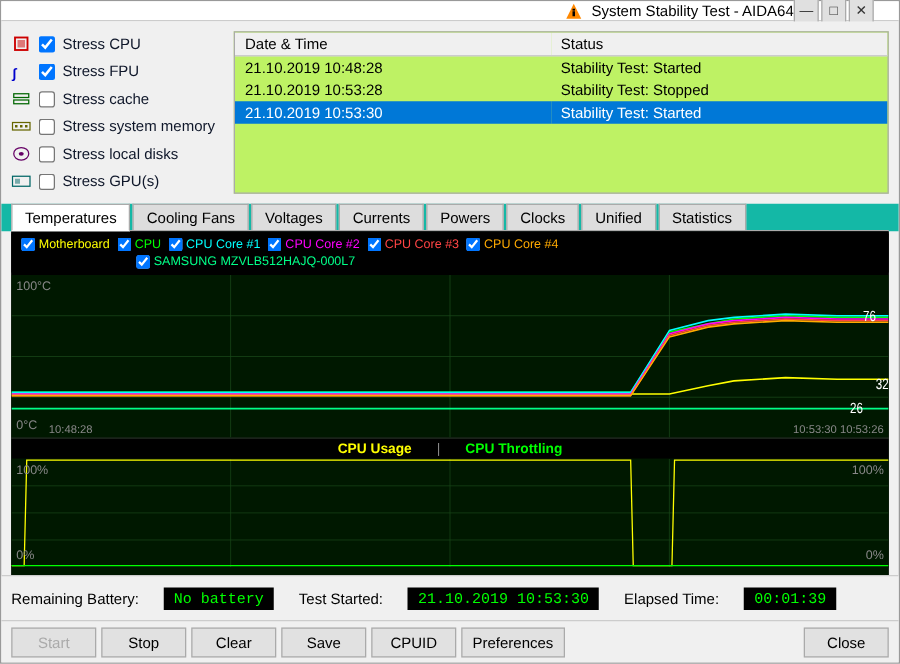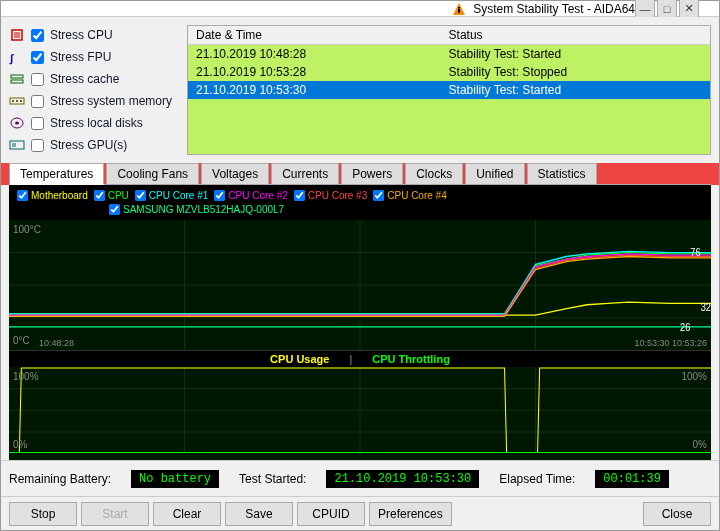--- a/index.html
+++ b/index.html
@@ -115,21 +115,21 @@
     .log-table td {
       padding: 2px 8px;
       font-size: 12px;
     }
     .log-table tr.selected td {
       background: #0078d7;
       color: #fff;
     }
 
     .tabs-section {
-      background: #ef4444;
+      background: #14b8a6;
       padding: 0 8px;
       text-align: right;
     }
     .tabs {
       display: flex;
       gap: 0;
       border-bottom: 1px solid #aaa;
     }
     .tab {
       padding: 3px 10px;
@@ -497,22 +497,22 @@
     <div class="status-bar">
       <span class="status-label">Remaining Battery:</span>
       <span class="status-value no-battery">No battery</span>
       <span class="status-label">Test Started:</span>
       <span class="status-value">21.10.2019 10:53:30</span>
       <span class="status-label">Elapsed Time:</span>
       <span class="status-value">00:01:39</span>
     </div>
 
     <div class="button-bar">
+      <button class="btn" disabled="">Start</button>
       <button class="btn">Stop</button>
-      <button class="btn" disabled="">Start</button>
       <button class="btn">Clear</button>
       <button class="btn">Save</button>
       <button class="btn">CPUID</button>
       <button class="btn">Preferences</button>
       <div class="btn-spacer"></div>
       <button class="btn">Close</button>
     </div>
   </div>
 </div>
 

